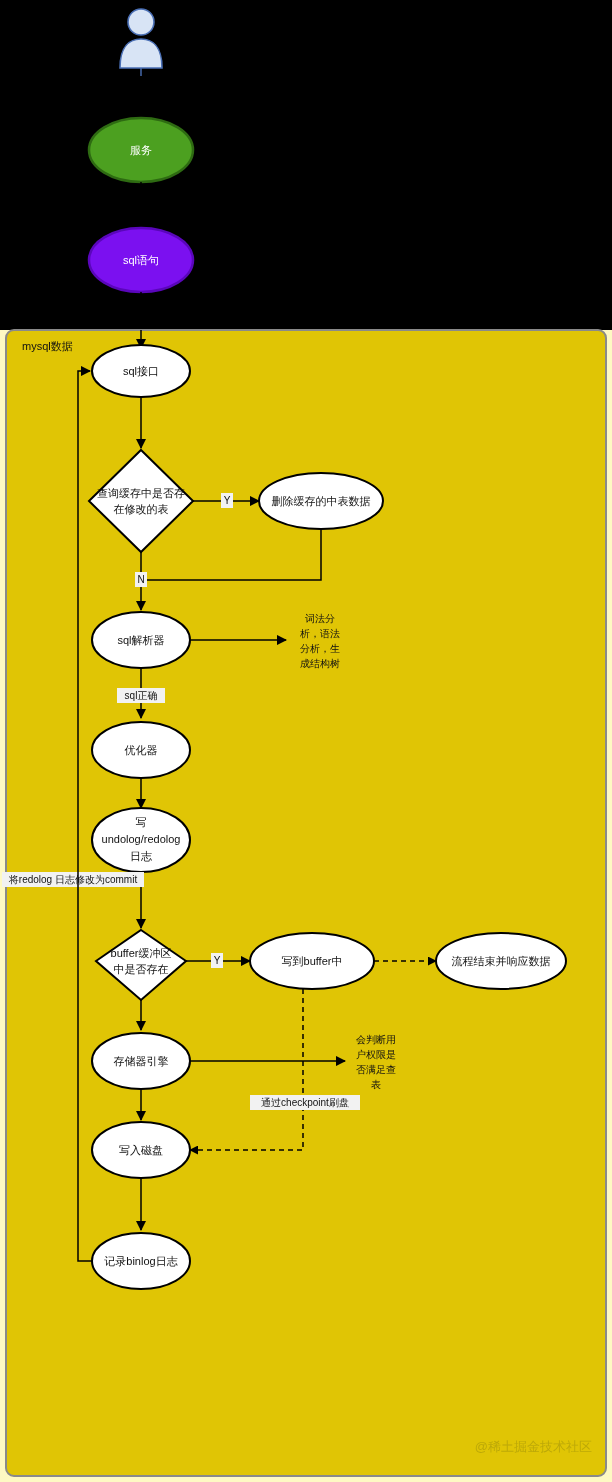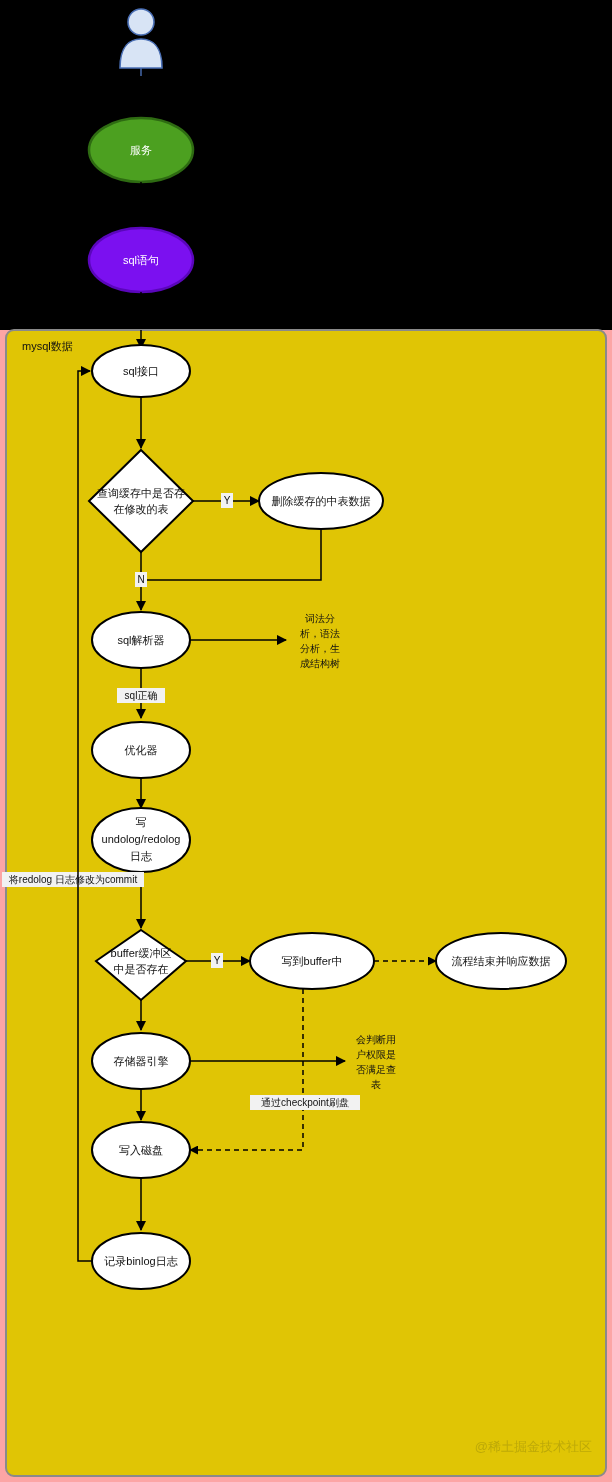--- a/index.html
+++ b/index.html
@@ -12,21 +12,21 @@
     height: 1482px;
     position: relative;
     overflow: hidden;
     font-family: "Liberation Sans", "DejaVu Sans", sans-serif;
   }
   #stage {
     position: absolute;
     left: 0; top: 0;
     width: 612px;
     height: 1482px;
-    background: #fca5a5;
+    background: #fef9c3;
   }
   #svgroot {
     position: absolute;
     left: 0; top: 0;
     width: 612px;
     height: 1482px;
     display: block;
   }
   .node-label {
     font-size: 11px;

